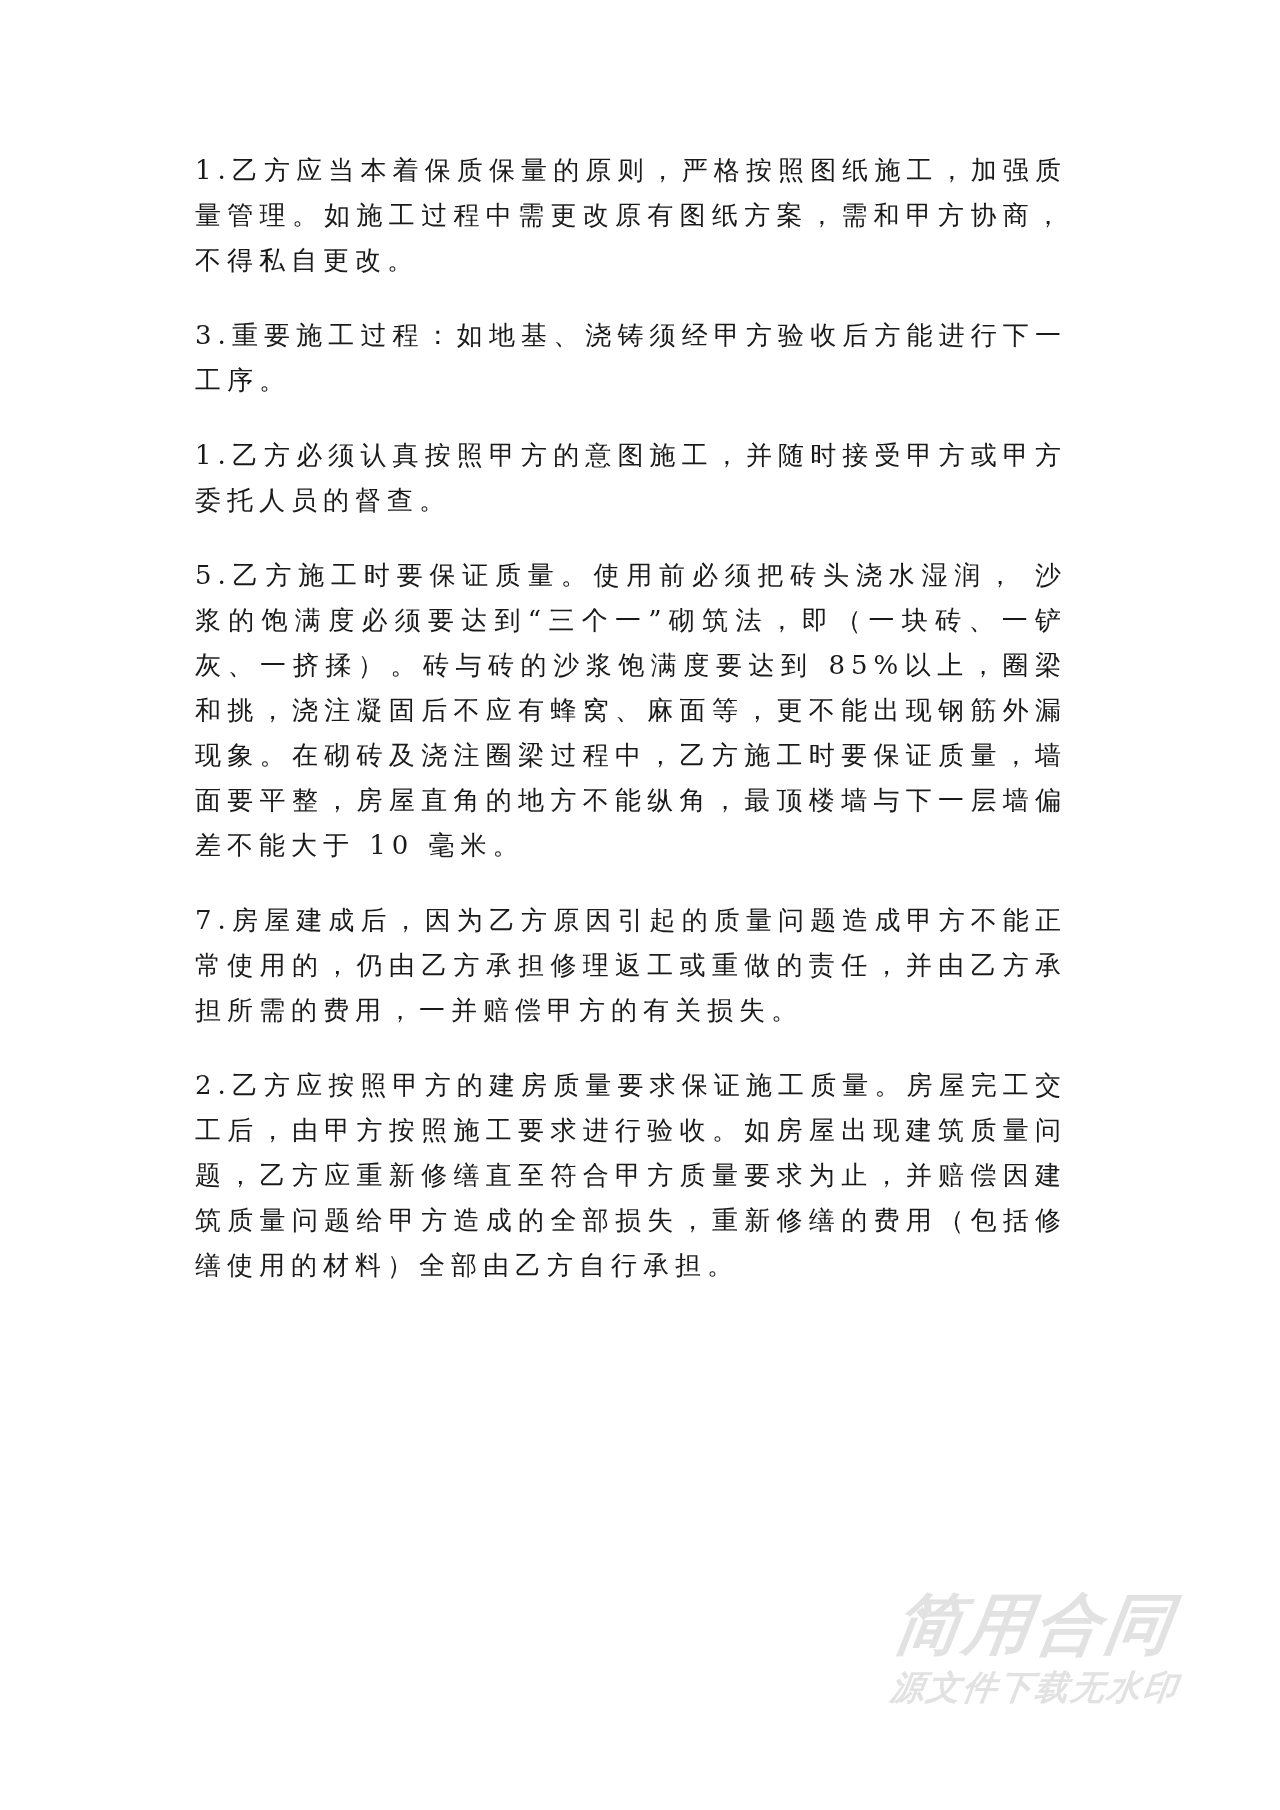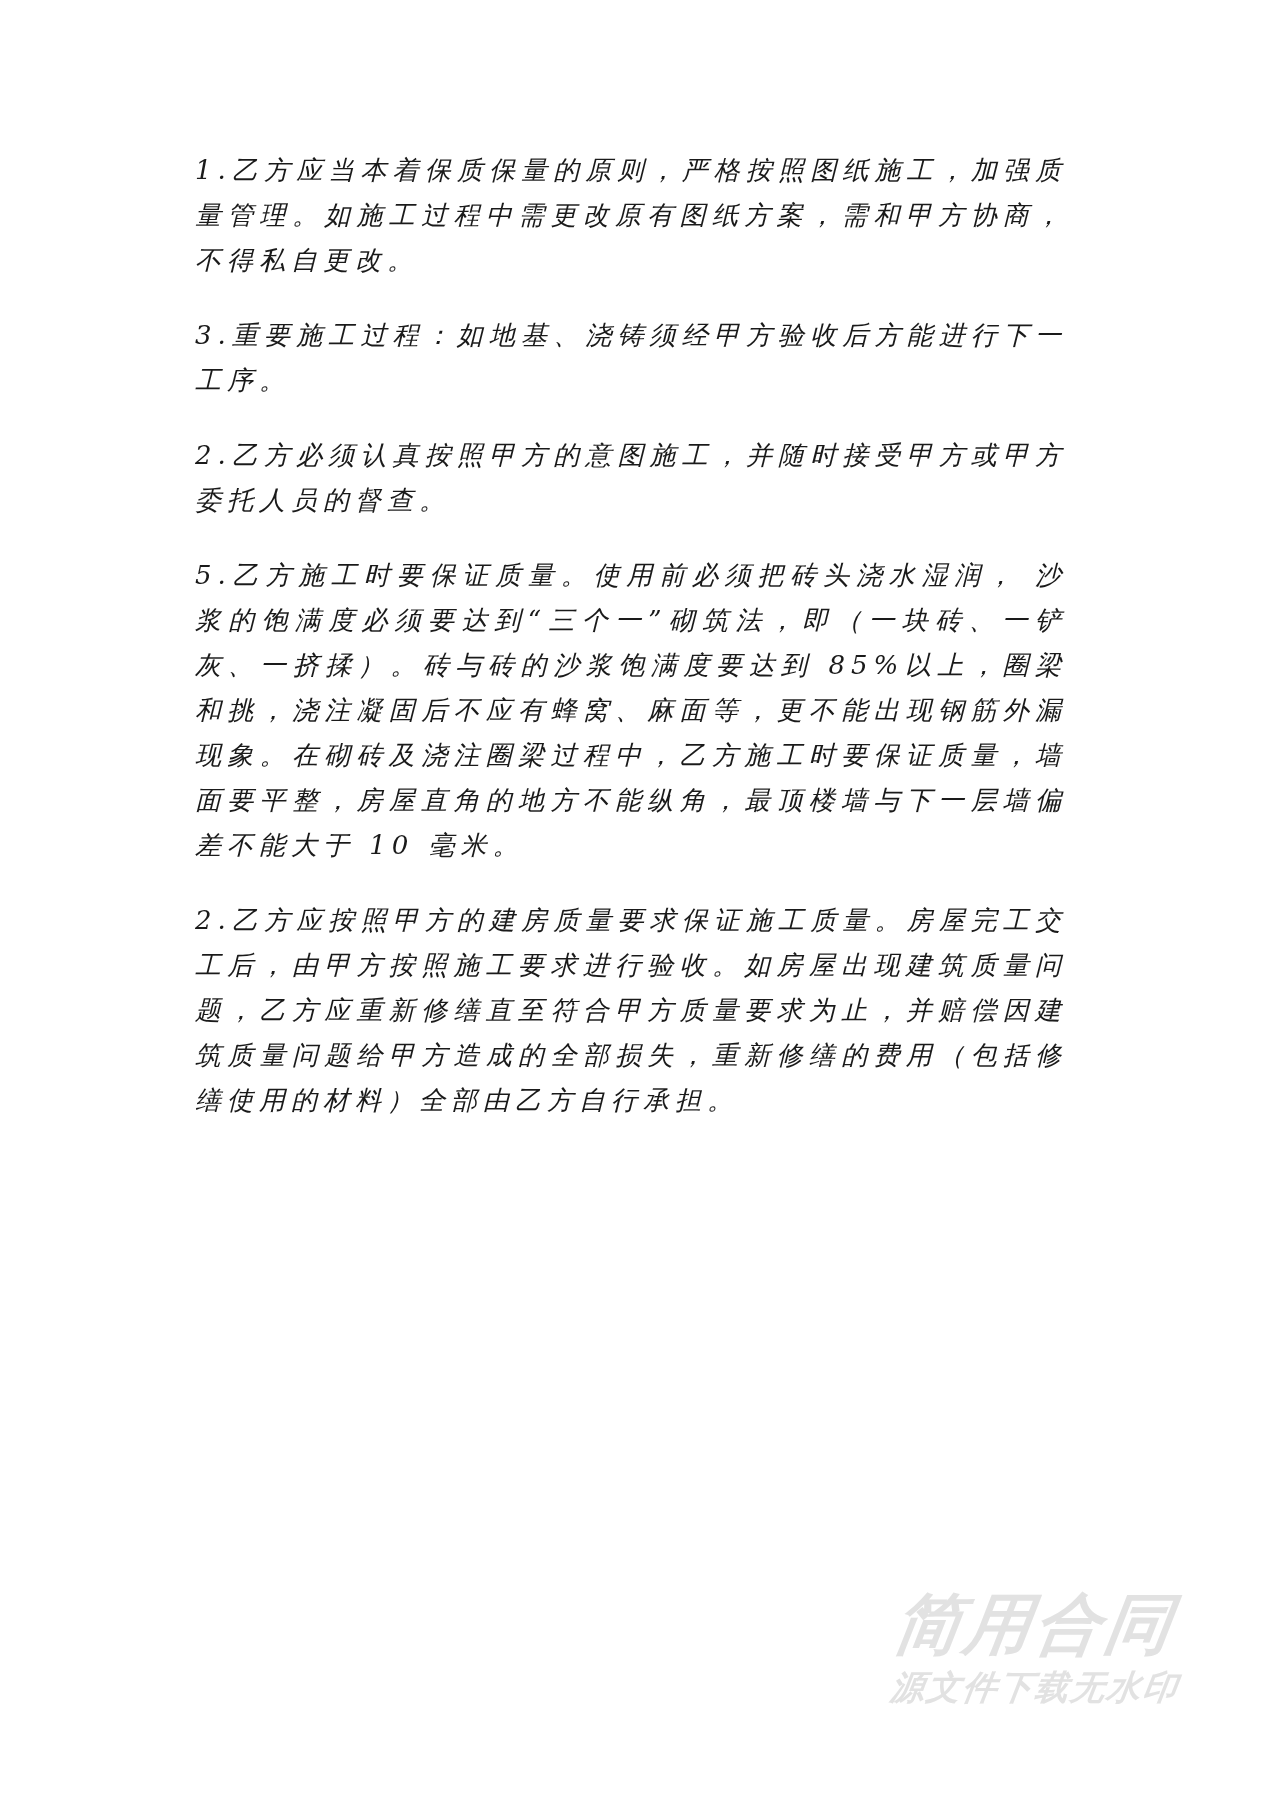--- a/index.html
+++ b/index.html
@@ -1,33 +1,34 @@
 <!DOCTYPE html>
 <html><head>
   <meta charset="utf-8">
   <style>
     html, body { margin: 0; padding: 0; background: #ffffff; }
     body { width: 1280px; height: 1810px; position: relative; overflow: hidden;
            font-family: "DejaVu Serif", "Liberation Serif", serif; color: #1a1a1a; }
-    .page { position: absolute; left: 195px; top: 148px; width: 872px; font-style: italic; }
+    .page { position: absolute; left: 195px; top: 148px; width: 872px; }
     .para { margin: 0 0 30px 0; font-size: 26px; line-height: 45px; letter-spacing: 6px;
             text-align: justify; word-break: break-all; }
     .watermark { position: absolute; left: 885px; top: 1585px; width: 300px; text-align: center;
                  font-family: "DejaVu Sans", "Liberation Sans", sans-serif; color: #e2e2e2;
                  font-weight: bold; font-style: italic; user-select: none; }
     .wm-title { font-size: 66px; letter-spacing: 4px; line-height: 80px; transform: skewX(-8deg); }
     .wm-sub { font-size: 34px; letter-spacing: 2px; line-height: 44px; transform: skewX(-8deg); }
   </style>
 </head>
 <body>
 
 <div class="page">
   <p class="para">1.乙方应当本着保质保量的原则，严格按照图纸施工，加强质量管理。如施工过程中需更改原有图纸方案，需和甲方协商，不得私自更改。</p>
   <p class="para">3.重要施工过程：如地基、浇铸须经甲方验收后方能进行下一工序。</p>
-  <p class="para">2.乙方必须认真按照甲方的意图施工，并随时接受甲方或甲方委托人员的督查。</p>
+  <p class="para">1.乙方必须认真按照甲方的意图施工，并随时接受甲方或甲方委托人员的督查。</p>
   <p class="para">5.乙方施工时要保证质量。使用前必须把砖头浇水湿润， 沙浆的饱满度必须要达到“三个一”砌筑法，即（一块砖、一铲灰、一挤揉）。砖与砖的沙浆饱满度要达到 85%以上，圈梁和挑，浇注凝固后不应有蜂窝、麻面等，更不能出现钢筋外漏现象。在砌砖及浇注圈梁过程中，乙方施工时要保证质量，墙面要平整，房屋直角的地方不能纵角，最顶楼墙与下一层墙偏差不能大于 10 毫米。</p>
+  <p class="para">7.房屋建成后，因为乙方原因引起的质量问题造成甲方不能正常使用的，仍由乙方承担修理返工或重做的责任，并由乙方承担所需的费用，一并赔偿甲方的有关损失。</p>
   <p class="para">2.乙方应按照甲方的建房质量要求保证施工质量。房屋完工交工后，由甲方按照施工要求进行验收。如房屋出现建筑质量问题，乙方应重新修缮直至符合甲方质量要求为止，并赔偿因建筑质量问题给甲方造成的全部损失，重新修缮的费用（包括修缮使用的材料）全部由乙方自行承担。</p>
 </div>
 
 <div class="watermark">
   <div class="wm-title">简用合同</div>
   <div class="wm-sub">源文件下载无水印</div>
 </div>
 
 </body></html>

